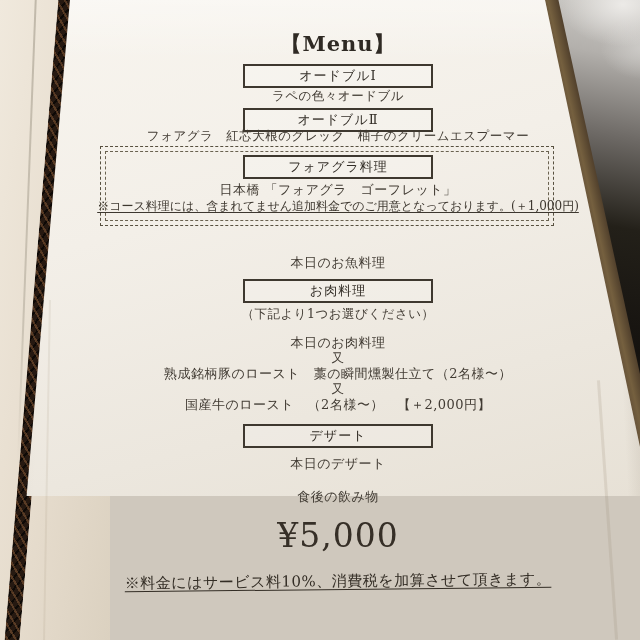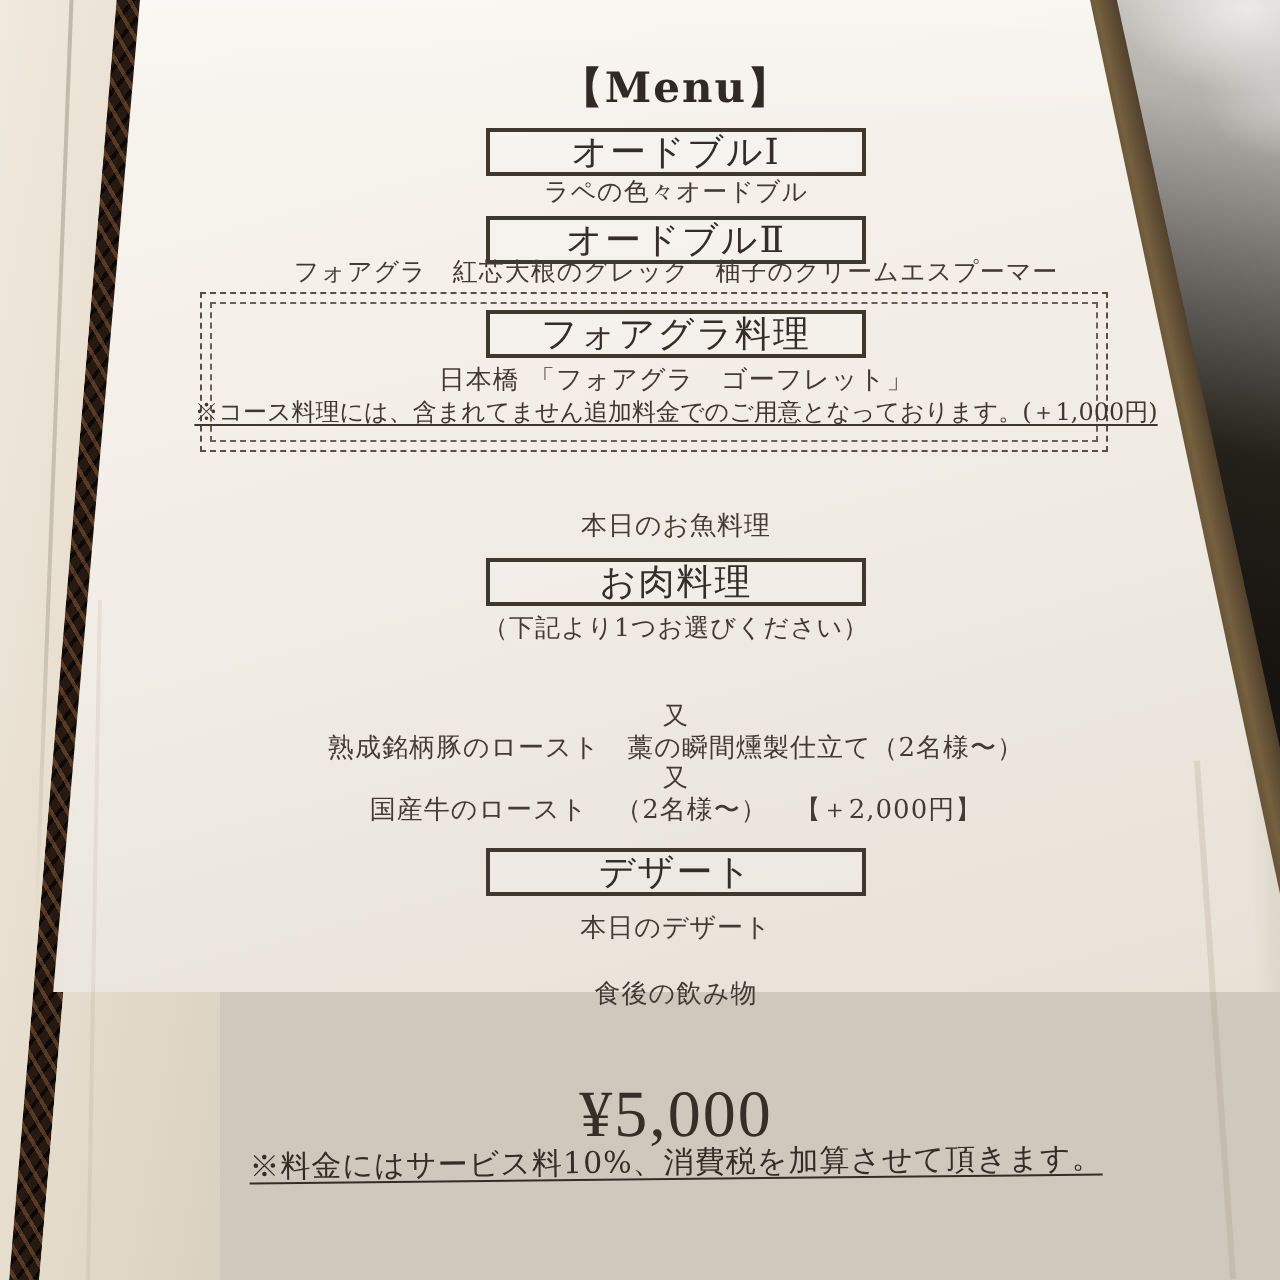--- a/index.html
+++ b/index.html
@@ -64,21 +64,21 @@
   
   .col{position:absolute;left:36px;top:0;width:604px;height:640px;color:#413b33;}
   .row{position:absolute;left:0;width:100%;text-align:center;white-space:nowrap;}
 
   .menu-title{font-size:21px;font-weight:bold;letter-spacing:1px;color:#2f2a24;}
 
   .hbox{
     position:absolute;left:50%;transform:translateX(-50%);
     width:186px;height:20px;border:2px solid #3e382f;
     display:flex;align-items:center;justify-content:center;
-    font-size:18px;letter-spacing:1px;color:#332e27;background:rgba(255,255,255,.15);
+    font-size:13px;letter-spacing:1px;color:#332e27;background:rgba(255,255,255,.15);
   }
   .item{font-size:12.5px;letter-spacing:.5px;}
   .item-lg{font-size:13px;letter-spacing:.5px;}
 
   .dashed-outer{
     position:absolute;left:64px;top:146px;width:452px;height:78px;
     border:1.5px dashed #57503f;
   }
   .dashed-inner{position:absolute;inset:4px;border:1px dashed #6a6250;}
   .note-underline{font-size:12px;text-decoration:underline;text-underline-offset:2px;color:#3d372f;}
@@ -117,28 +117,29 @@
       <div class="dashed-inner"></div>
     </div>
     <div class="hbox" style="top:155px;">フォアグラ料理</div>
     <div class="row item-lg" style="top:181px;">日本橋 「フォアグラ　ゴーフレット」</div>
     <div class="row note-underline" style="top:198px;">※コース料理には、含まれてません追加料金でのご用意となっております。(＋1,000円)</div>
 
     <div class="row item-lg" style="top:254px;">本日のお魚料理</div>
 
     <div class="hbox" style="top:279px;">お肉料理</div>
     <div class="row item" style="top:306px;">（下記より1つお選びください）</div>
+    <div class="row item-lg" style="top:334px;">本日のお肉料理</div>
     <div class="row item" style="top:350px;">又</div>
     <div class="row item-lg" style="top:365px;">熟成銘柄豚のロースト　藁の瞬間燻製仕立て（2名様〜）</div>
     <div class="row item" style="top:381px;">又</div>
     <div class="row item-lg" style="top:396px;">国産牛のロースト　（2名様〜）　【＋2,000円】</div>
 
     <div class="hbox" style="top:424px;">デザート</div>
     <div class="row item-lg" style="top:455px;">本日のデザート</div>
 
     <div class="row item-lg" style="top:488px;">食後の飲み物</div>
 
-    <div class="row price" style="top:540px;font-family:Liberation Serif, serif;">¥5,000</div>
+    <div class="row price" style="top:516px;">¥5,000</div>
 
     <div class="row footer-note" style="top:572px;">※料金にはサービス料10%、消費税を加算させて頂きます。</div>
 
   </div>
 </div>
 
 </body></html>

